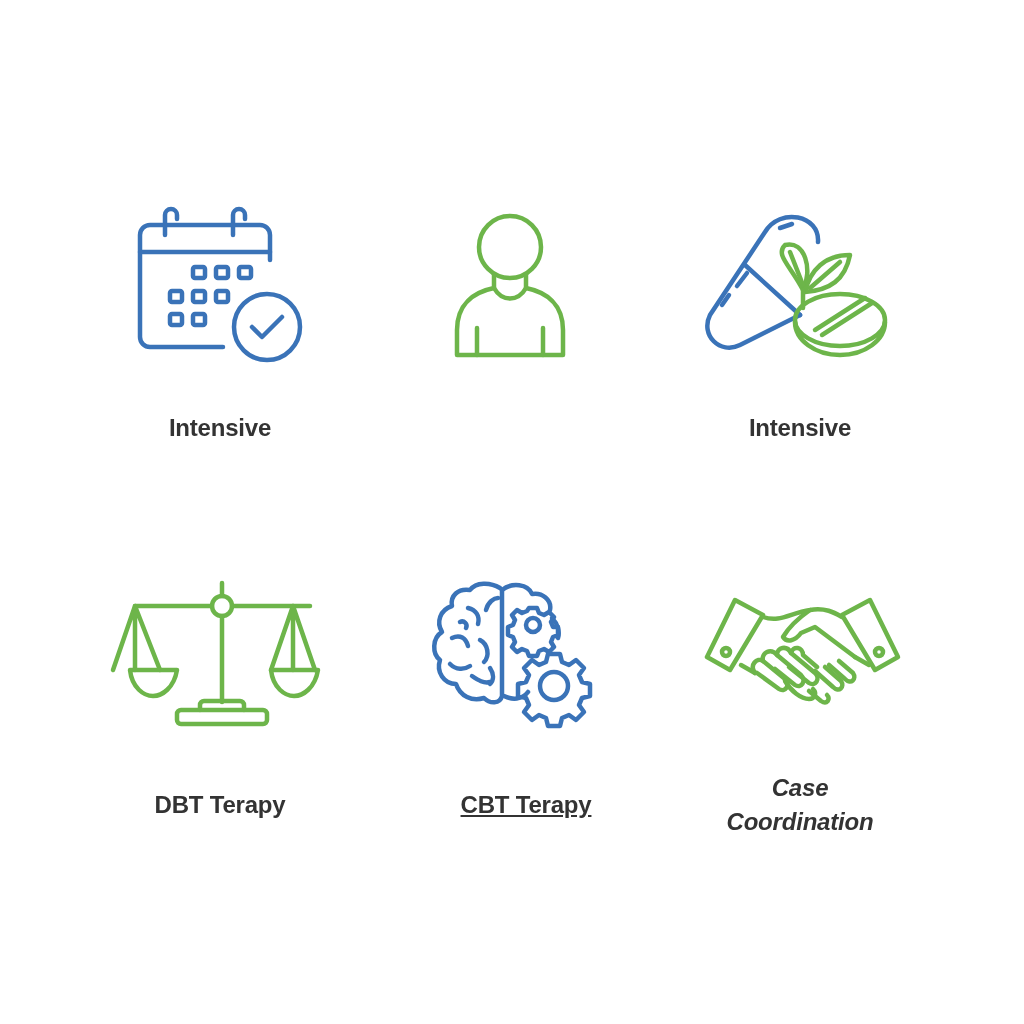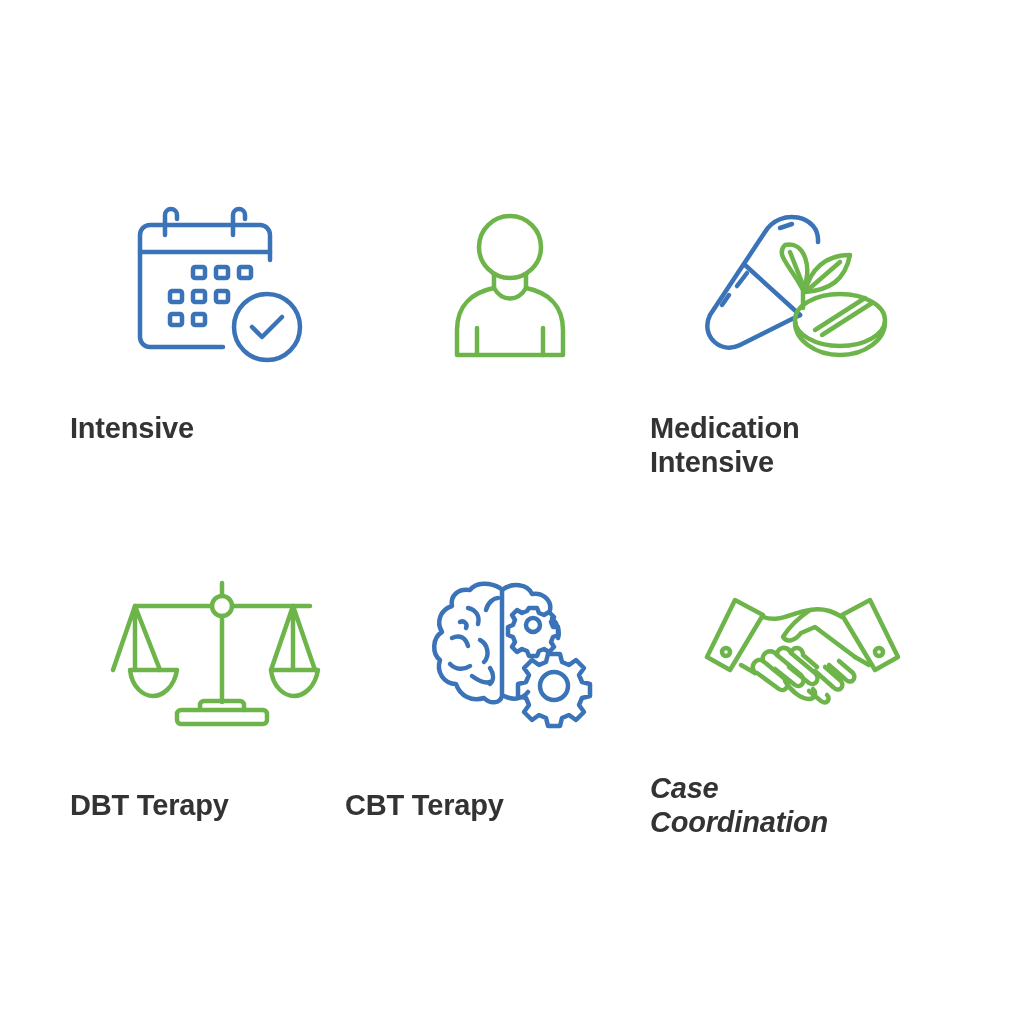--- a/index.html
+++ b/index.html
@@ -7,22 +7,23 @@
     width: 1024px; height: 1024px;
     background: #ffffff;
     font-family: "Liberation Sans", "DejaVu Sans", sans-serif;
     position: relative;
     overflow: hidden;
   }
   .icon { position: absolute; }
   .label {
     position: absolute;
     width: 300px;
+    text-align: center;
     color: #333333;
-    font-size: 29px;
+    font-size: 24px;
     font-weight: bold;
     line-height: 34px;
     letter-spacing: -0.2px;
   }
   .label span { display: block; }
   svg { display: block; overflow: visible; }
   .stroke-blue { stroke: #3a73b8; fill: none; stroke-width: 4.5; stroke-linecap: round; stroke-linejoin: round; }
   .stroke-green { stroke: #6db54a; fill: none; stroke-width: 4.5; stroke-linecap: round; stroke-linejoin: round; }
 </style>
 </head>
@@ -83,21 +84,20 @@
         <path d="M98 98 V80"></path>
         <path d="M85 42 L98 75"></path>
         <path d="M135 52 L105 78"></path>
         <ellipse cx="135" cy="110" rx="45" ry="26"></ellipse>
         <path d="M90 112 C90 130 110 145 135 145 C160 145 180 130 180 112"></path>
         <line x1="110" y1="120" x2="160" y2="88"></line>
         <line x1="117" y1="125" x2="167" y2="93"></line>
       </g>
     </svg>
     <div class="label" style="left:650px;top:411px;">
-      <span>Medication</span>
       <span>Intensive</span>
     </div>
   </div>
 
   <div>
     <svg class="icon" style="left:125px;top:578px;" width="195" height="155" viewBox="0 0 195 155">
       <g class="stroke-green">
         <line x1="97" y1="5" x2="97" y2="18"></line>
         <circle cx="97" cy="28" r="10"></circle>
         <line x1="10" y1="28" x2="87" y2="28"></line>
@@ -132,21 +132,21 @@
         <path d="M32 42 C36 40 40 44 38 48"></path>
         <path d="M62 88 C66 94 66 100 62 104"></path>
       </g>
       <g class="stroke-blue">
         <circle cx="105" cy="45" r="7"></circle>
         <path d="M101 28 h8 l2 5 l5 2 l5 -3 l5 5 l-3 5 l2 5 h5 v8 l-5 2 l-2 5 l3 5 l-5 5 l-5 -3 l-5 2 l-2 5 h-8 l-2 -5 l-5 -2 l-5 3 l-5 -5 l3 -5 l-2 -5 l-5 -2 v-8 l5 -2 l2 -5 l-3 -5 l5 -5 l5 3 l5 -2 z"></path>
         <circle cx="126" cy="106" r="14"></circle>
         <path d="M120 74 h12 l2 8 l7 3 l7 -5 l8 8 l-5 7 l3 7 l8 2 v12 l-8 2 l-3 7 l5 7 l-8 8 l-7 -5 l-7 3 l-2 8 h-12 l-2 -8 l-7 -3 l-7 5 l-8 -8 l5 -7 l-3 -7 l-8 -2 v-12 l8 -2 l3 -7 l-5 -7 l8 -8 l7 5 l7 -3 z"></path>
       </g>
     </svg>
-    <div class="label" style="left:345px;top:788px;">
+    <div class="label" style="left:376px;top:788px;text-decoration:underline;">
       <span>CBT Terapy</span>
     </div>
   </div>
 
   <div>
     <svg class="icon" style="left:705px;top:595px;" width="195" height="125" viewBox="0 0 195 125">
       <g class="stroke-green">
         <path d="M30 5 L58 20 L25 75 L2 62 Z"></path>
         <circle cx="21" cy="57" r="4"></circle>
         <path d="M165 5 L137 20 L170 75 L193 62 Z"></path>

